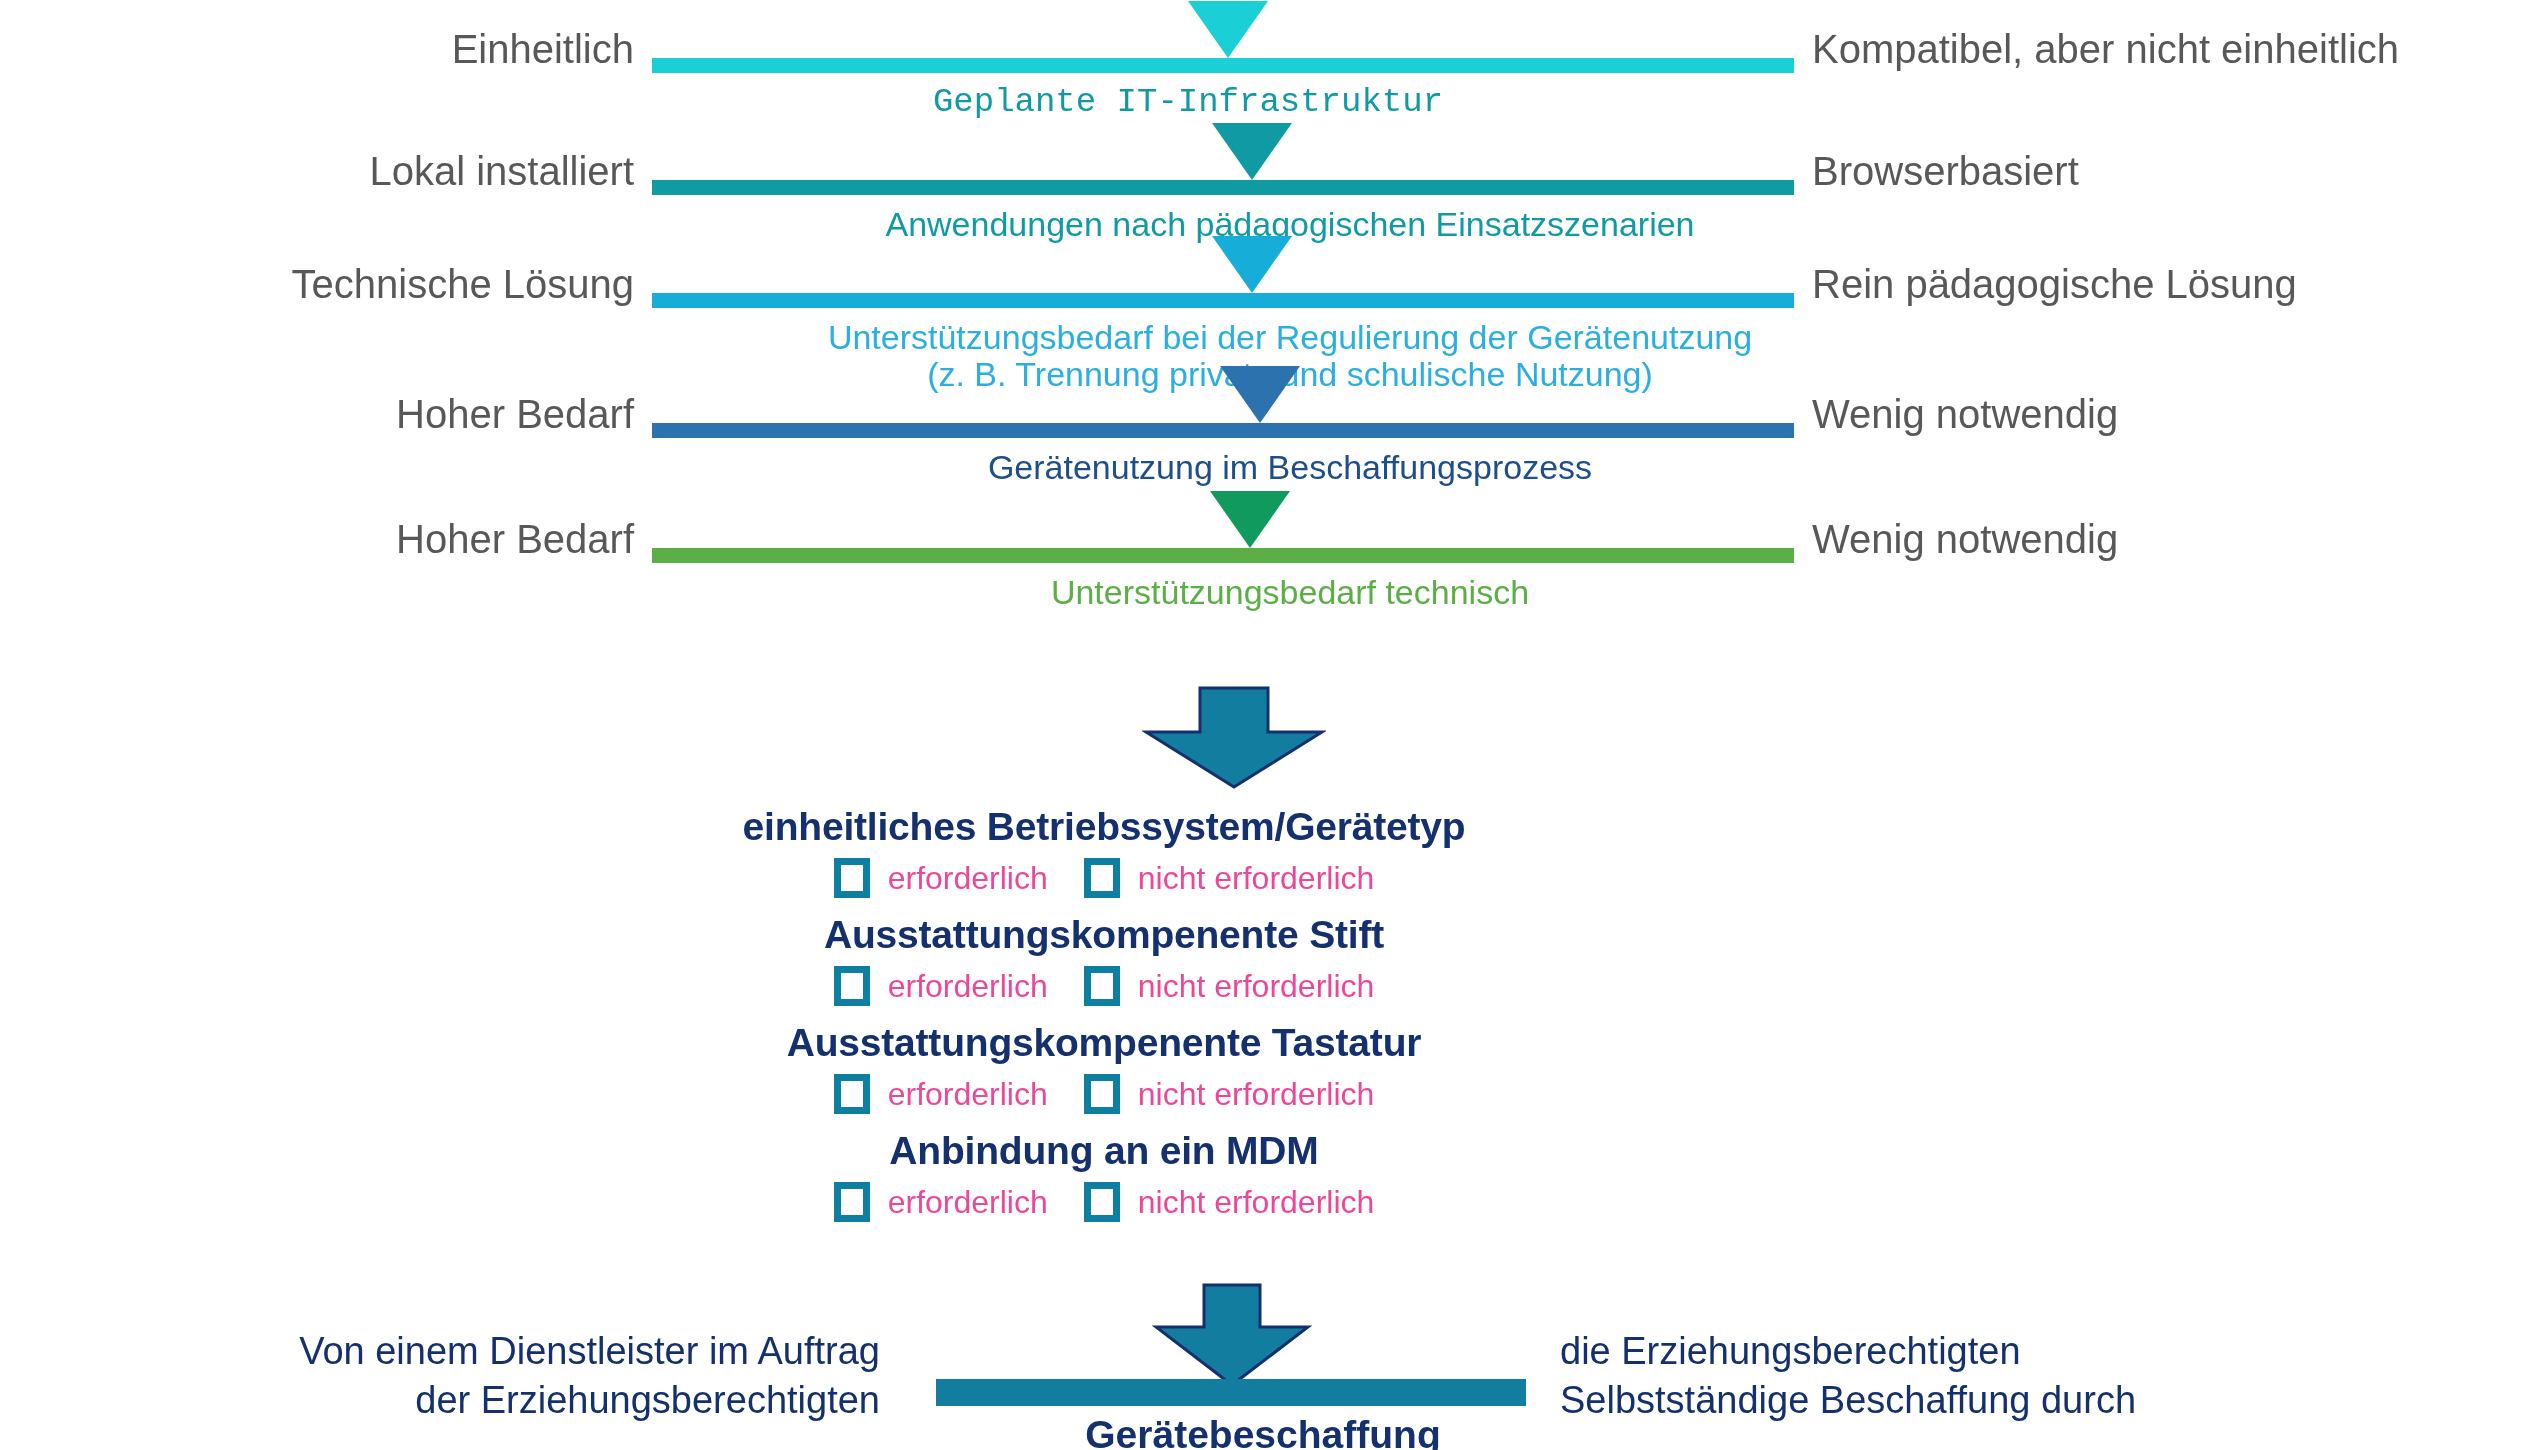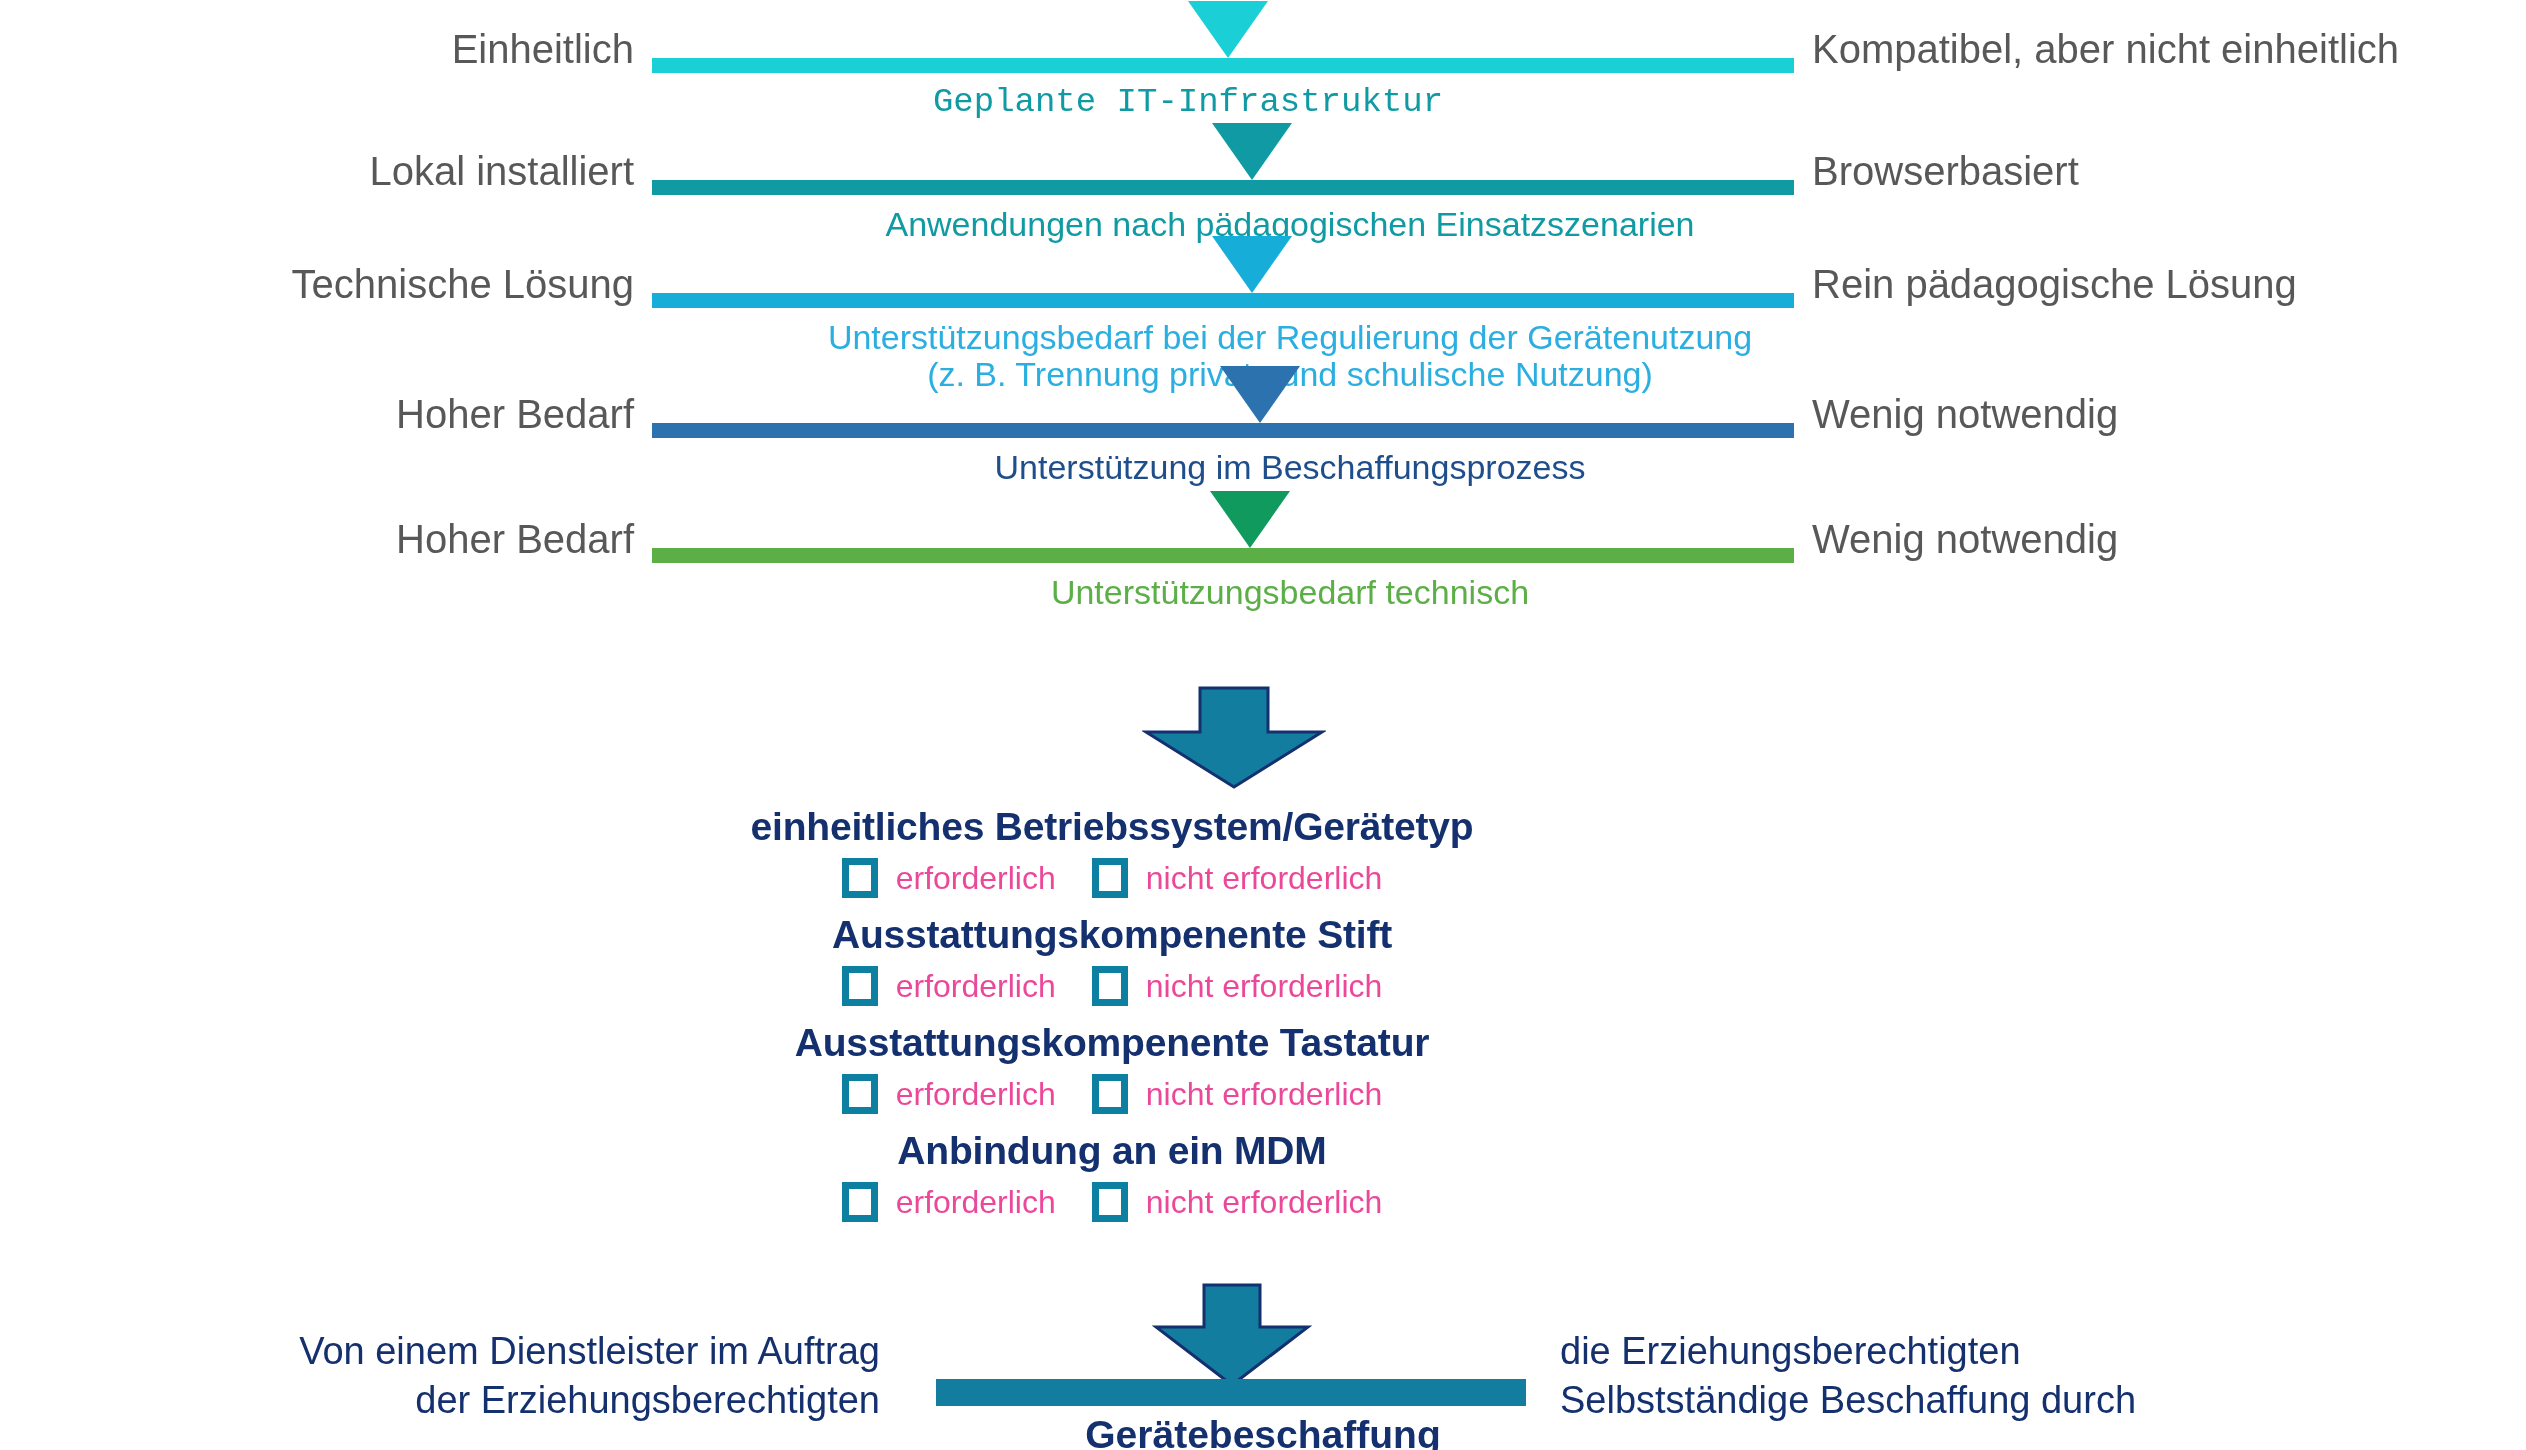--- a/index.html
+++ b/index.html
@@ -67,21 +67,21 @@
   .cap-wrap .cap-line { display: block; white-space: nowrap; }
 
   
   .big-arrow {
     position: absolute;
   }
 
   
   .checklist {
     position: absolute;
-    left: 8px;
+    left: 0;
     width: 2208px;
     text-align: center;
   }
   .cl-heading {
     font-size: 39px;
     font-weight: bold;
     color: #14306E;
     letter-spacing: -0.2px;
     white-space: nowrap;
   }
@@ -169,21 +169,21 @@
     <span class="cap-line">(z. B. Trennung private und schulische Nutzung)</span>
   </div>
 </div>
 
 <div class="spectrum-row" style="top:423px;">
   <div class="bar" style="background:#2C72AF;"></div>
   <div class="tri" style="left:1220px; border-top:57px solid #2C72AF;"></div>
   <div class="bar-left-label">Hoher Bedarf</div>
   <div class="bar-right-label">Wenig notwendig</div>
   <div class="cap-wrap" style="left:855px; width:870px; color:#1F4E8C;">
-    <span class="cap-line">Unterstützung im Beschaffungsprozess</span>
+    <span class="cap-line">Gerätenutzung im Beschaffungsprozess</span>
   </div>
 </div>
 
 <div class="spectrum-row" style="top:548px;">
   <div class="bar" style="background:#5CAE46;"></div>
   <div class="tri" style="left:1210px; border-top:57px solid #109A5E;"></div>
   <div class="bar-left-label">Hoher Bedarf</div>
   <div class="bar-right-label">Wenig notwendig</div>
   <div class="cap-wrap" style="left:680px; width:1220px; color:#5CAE46;">
     <span class="cap-line">Unterstützungsbedarf technisch</span>

